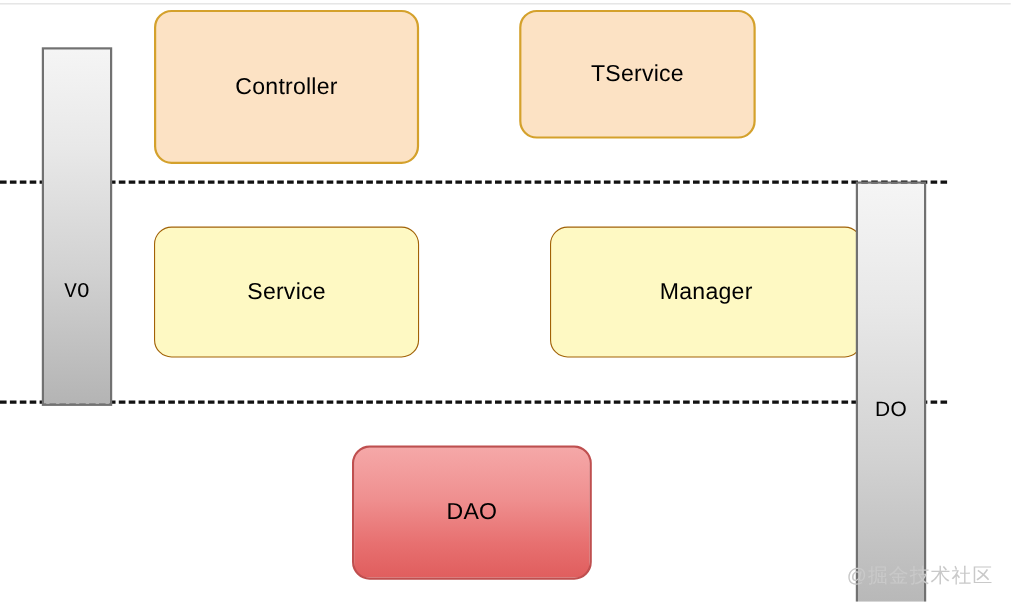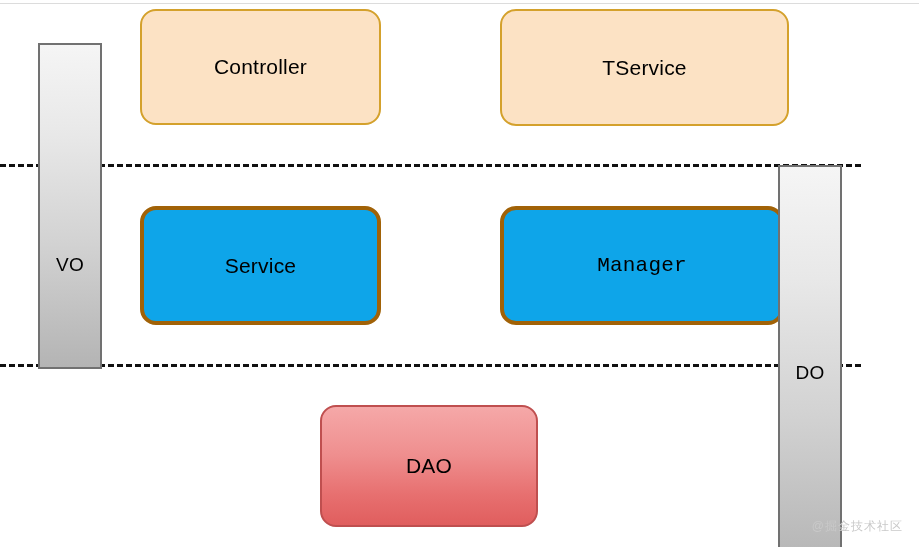--- a/index.html
+++ b/index.html
@@ -53,21 +53,21 @@
     font-size: 19px;
     color: #000000;
     letter-spacing: 0.2px;
   }
   #bar-vo {
     left: 38px;
     top: 43px;
     width: 64px;
     height: 326px;
   }
-  #bar-vo .bar-label { margin-top: 118px; }
+  #bar-vo .bar-label { margin-top: 118px; font-family: Liberation Mono, monospace; }
   #bar-do {
     left: 778px;
     top: 165px;
     width: 64px;
     height: 405px;
   }
   #bar-do .bar-label { margin-top: 10px; }
 
   
   .node {
@@ -82,40 +82,40 @@
     font-size: 21px;
     color: #000000;
     letter-spacing: 0.2px;
   }
 
   .node.tone-orange {
     background: #fce2c4;
     border: 2px solid #d4a12c;
   }
   .node.tone-purple {
-    background: #0ea5e9;
-    border: 4px solid #a16207;
+    background: #fef9c3;
+    border: 1px solid #a16207;
   }
   .node.tone-red {
     background: linear-gradient(to bottom, #f5a8a8 0%, #ef8f8f 40%, #e76f6f 75%, #e05e5e 100%);
     border: 2px solid #bf4f4f;
   }
 
-  #node-controller { left: 140px; top: 9px;   width: 241px; height: 116px; }
-  #node-tservice   { left: 500px; top: 9px;   width: 289px; height: 117px; }
+  #node-controller { left: 140px; top: 9px;   width: 241px; height: 140px; }
+  #node-tservice   { left: 472px; top: 9px;   width: 215px; height: 117px; }
   #node-service    { left: 140px; top: 206px; width: 241px; height: 119px; }
-  #node-manager    { left: 500px; top: 206px; width: 284px; height: 119px; font-family: Liberation Mono, monospace; }
+  #node-manager    { left: 500px; top: 206px; width: 284px; height: 119px; }
   #node-dao        { left: 320px; top: 405px; width: 218px; height: 122px; }
 
   
   #watermark {
     position: absolute;
     right: 16px;
     bottom: 12px;
-    font-size: 12px;
+    font-size: 18px;
     color: #c9c9c9;
     letter-spacing: 1px;
     white-space: nowrap;
   }
 </style>
 </head>
 <body>
 
 <div id="canvas">
 

